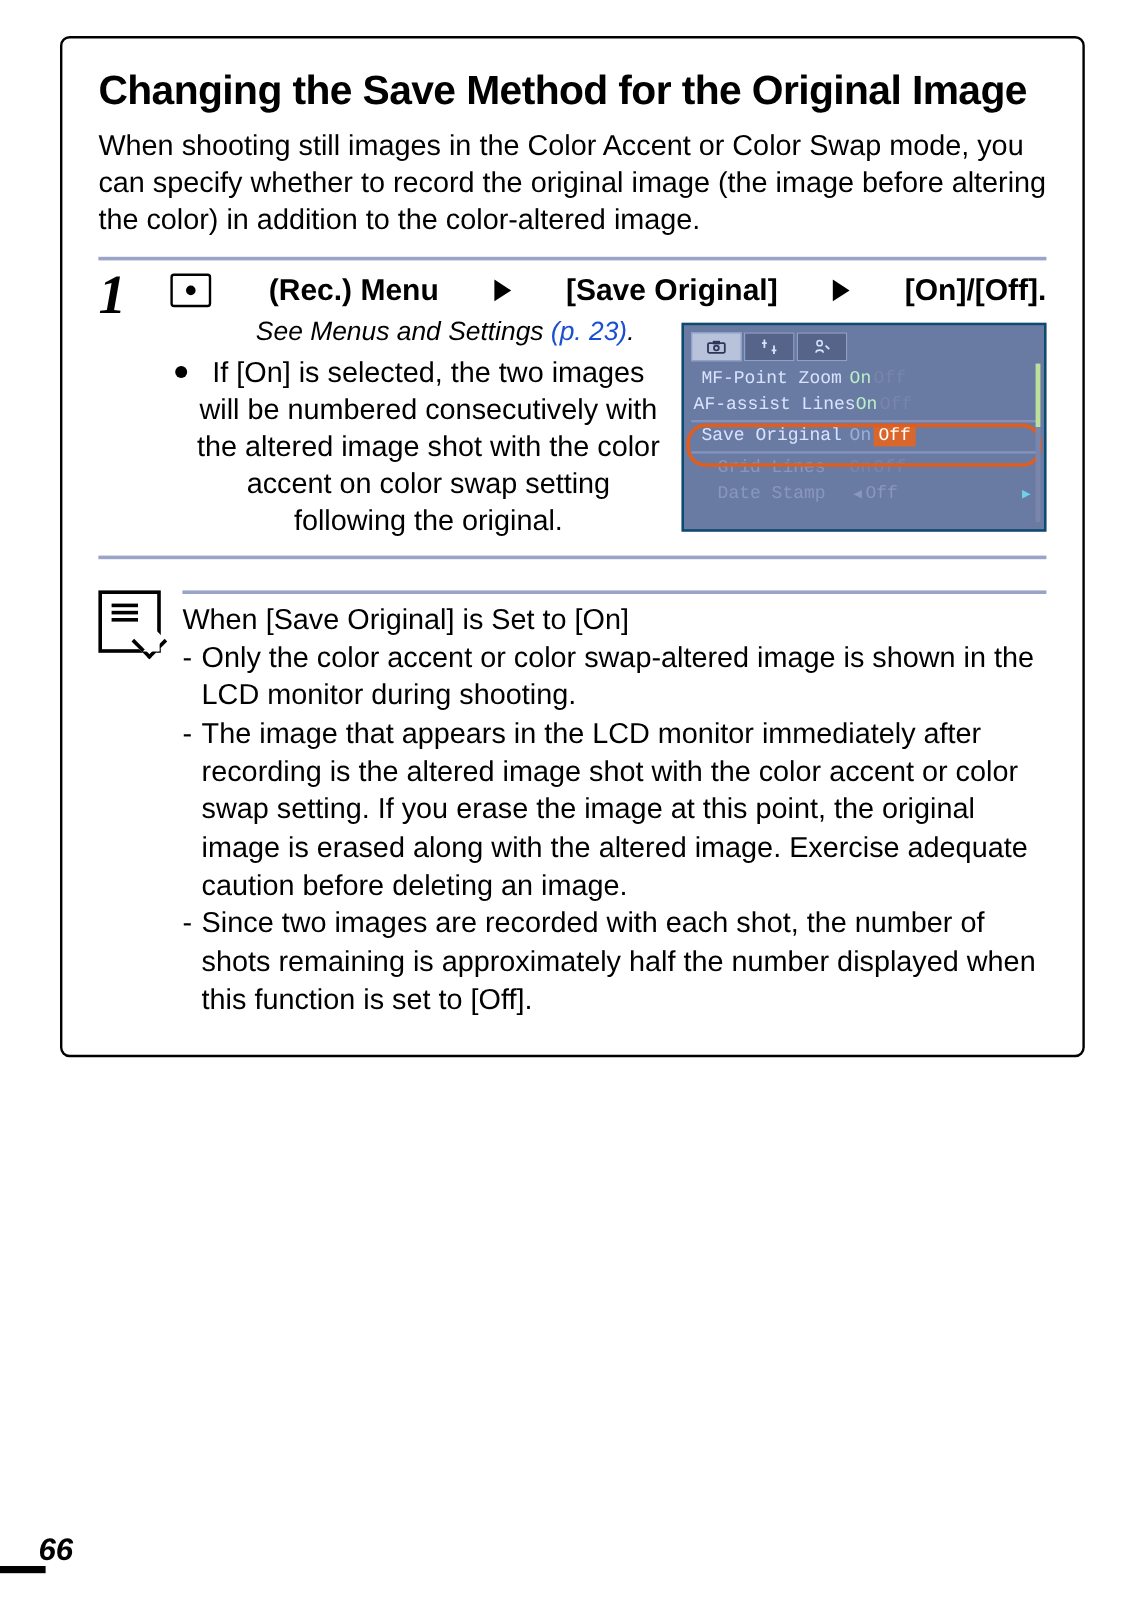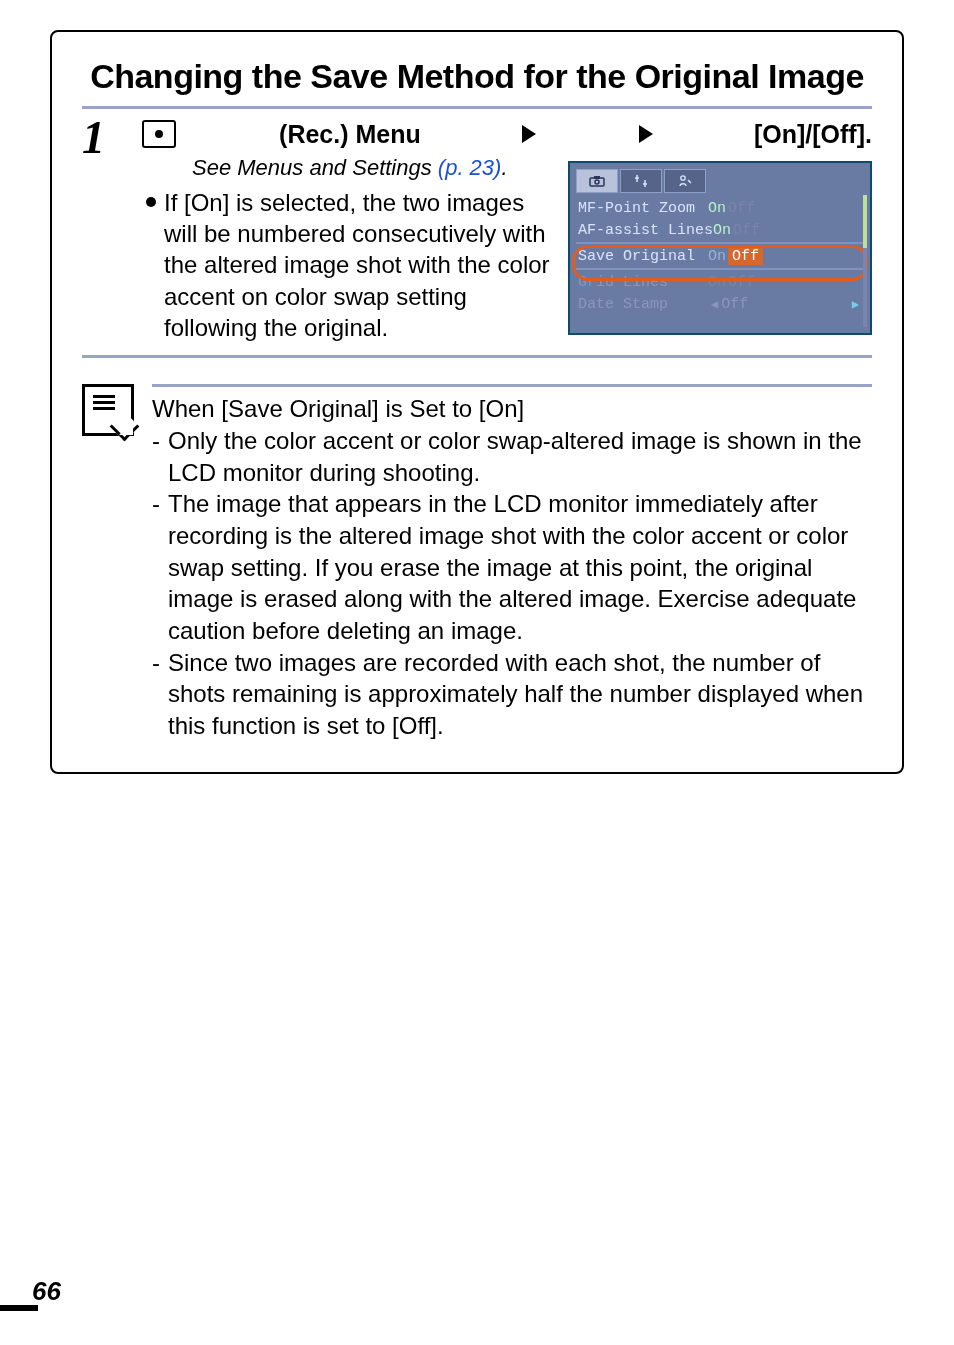--- a/index.html
+++ b/index.html
@@ -22,21 +22,20 @@
     border-radius: 8px;
     padding: 25px 30px 30px 30px;
   }
   h1.title {
     font-family: Arial, Helvetica, sans-serif;
     font-weight: 900;
     font-size: 34px;
     margin: 0 0 10px 0;
     line-height: 1.15;
     letter-spacing: -0.5px;
-    text-align: center;
   }
   .intro {
     font-size: 24px;
     line-height: 1.3;
     margin: 0 0 14px 0;
   }
   .step-block {
     border-top: 3px solid #9aa4c8;
     border-bottom: 3px solid #9aa4c8;
     padding: 10px 0 12px 0;
@@ -95,20 +94,21 @@
     border-top: 9px solid transparent;
     border-bottom: 9px solid transparent;
     border-left: 14px solid #000;
     margin: 0 2px;
     vertical-align: middle;
   }
   .step-cols {
     display: flex;
     gap: 18px;
     margin-top: 6px;
+    text-align: center;
   }
   .step-text {
     flex: 1 1 auto;
   }
   .see-link {
     font-style: italic;
     font-size: 22px;
     margin: 0 0 6px 50px;
   }
   .see-link .ref {
@@ -280,30 +280,32 @@
   }
 </style>
 </head>
 <body>
 
 <div class="page">
   <div class="main-box">
 
     <h1 class="title">Changing the Save Method for the Original Image</h1>
 
+    <p class="intro">When shooting still images in the Color Accent or Color Swap mode, you can specify whether to record the original image (the image before altering the color) in addition to the color-altered image.</p>
 
     <div class="step-block">
       <div class="step-row">
         <div class="step-num">1</div>
         <div class="step-body">
 
           <div class="step-heading">
             <span class="rec-icon"></span>
             <span>(Rec.) Menu</span>
             <span class="tri"></span>
+            <span>[Save Original]</span>
             <span class="tri"></span>
             <span>[On]/[Off].</span>
           </div>
 
           <div class="step-cols">
             <div class="step-text">
               <p class="see-link">
                 <span>See Menus and Settings </span><span class="ref">(p. 23)</span><span>.</span>
               </p>
               <div class="bullet-row">

